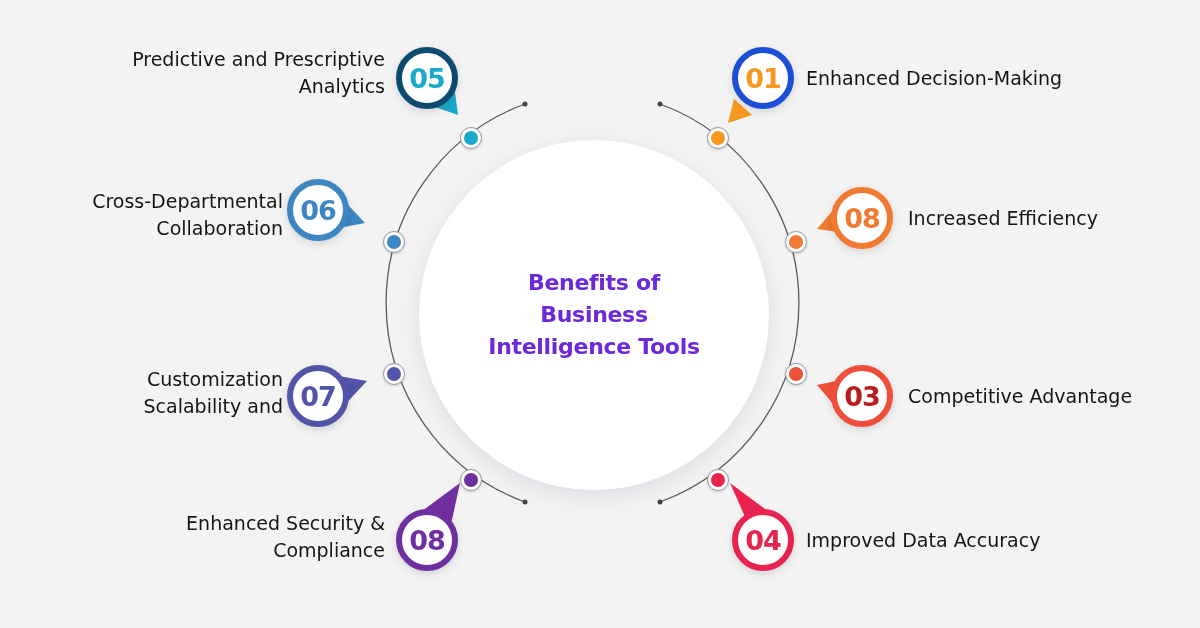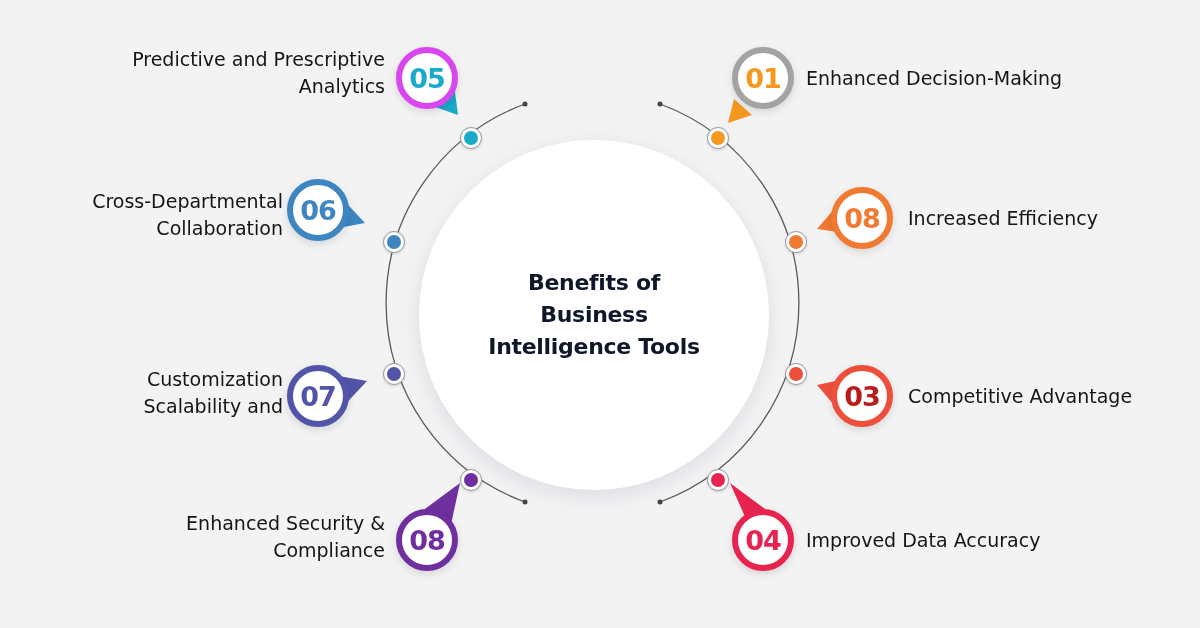--- a/index.html
+++ b/index.html
@@ -1,20 +1,20 @@
 <!DOCTYPE html>
 <html><head>
 <meta charset="utf-8">
 <style>
   html, body { margin:0; padding:0; }
   body { width:1200px; height:628px; background:#f3f3f4; position:relative; overflow:hidden; font-family:"Liberation Sans", sans-serif; }
   .stage { position:absolute; left:0; top:0; width:1200px; height:628px; }
   svg.arcs { position:absolute; left:0; top:0; }
   .center-circle { position:absolute; left:419px; top:140px; width:350px; height:350px; border-radius:50%; background:#fff; box-shadow:0 6px 20px rgba(120,120,150,0.18); display:flex; align-items:center; justify-content:center; }
-  .center-title { font-family:"DejaVu Sans", sans-serif; font-weight:bold; font-size:22px; line-height:32px; color:#0f172a; text-align:center; width:260px; letter-spacing:-0.3px; }
+  .center-title { font-family:"DejaVu Sans", sans-serif; font-weight:bold; font-size:22px; line-height:32px; color:#6d28d9; text-align:center; width:260px; letter-spacing:-0.3px; }
   .dot { position:absolute; width:22px; height:22px; border-radius:50%; background:#fff; border:1px solid #9a9aa0; box-sizing:border-box; display:flex; align-items:center; justify-content:center; transform:translate(-50%,-50%); box-shadow:0 1px 3px rgba(0,0,0,0.15); }
   .dot .inner { width:14px; height:14px; border-radius:50%; }
   .badge { position:absolute; width:62px; height:62px; transform:translate(-50%,-50%); }
   .badge .tail { position:absolute; width:0; height:0; }
   .badge .ring { position:absolute; left:0; top:0; width:62px; height:62px; border-radius:50%; box-sizing:border-box; background:#fff; display:flex; align-items:center; justify-content:center; box-shadow:0 3px 8px rgba(0,0,0,0.12); }
   .badge .num { font-family:"DejaVu Sans", sans-serif; font-weight:bold; font-size:27px; letter-spacing:-1px; }
   .label { position:absolute; font-family:"DejaVu Sans", sans-serif; font-size:19px; line-height:27px; color:#151515; white-space:nowrap; }
   .label.right { text-align:right; }
 </style>
 </head>
@@ -63,21 +63,21 @@
     </div>
   <div class="dot" style="left:471px;top:480px;">
       <div class="inner" style="background:#6f2f9e"></div>
     </div>
 
   <div class="badge" style="left:763px;top:78px;">
     <div class="tail" style="left:-4px;top:40px;border-left:26px solid transparent;border-right:0 solid transparent;border-top:0;border-bottom:0;"></div>
     <svg width="62" height="62" style="position:absolute;left:-10px;top:10px;overflow:visible">
         <path d="M12 42 L6 66 L30 58 Z" fill="#f5981f"></path>
       </svg>
-    <div class="ring" style="border:6px solid #a3a3a3;">
+    <div class="ring" style="border:6px solid #1d4ed8;">
         <span class="num" style="color:#f5981f">01</span>
       </div>
   </div>
   <div class="label" style="left:806px;top:65px;">Enhanced Decision-Making</div>
 
   <div class="badge" style="left:862px;top:218px;">
     <svg width="62" height="62" style="position:absolute;left:0;top:0;overflow:visible">
         <path d="M10 14 L-14 42 L14 46 Z" fill="#f17a32"></path>
       </svg>
     <div class="ring" style="border:6px solid #f17a32;">
@@ -103,21 +103,21 @@
     <div class="ring" style="border:6px solid #e8234f;">
         <span class="num" style="color:#e8234f">04</span>
       </div>
   </div>
   <div class="label" style="left:806px;top:527px;">Improved Data Accuracy</div>
 
   <div class="badge" style="left:427px;top:78px;">
     <svg width="62" height="62" style="position:absolute;left:0;top:0;overflow:visible">
         <path d="M22 54 L62 68 L56 22 Z" fill="#1ba9c9"></path>
       </svg>
-    <div class="ring" style="border:6px solid #d946ef;text-align:right;">
+    <div class="ring" style="border:6px solid #0c4a6e;text-align:right;">
         <span class="num" style="color:#1ba9c9">05</span>
       </div>
   </div>
   <div class="label right" style="right:815px;top:46px;">
     <div>Predictive and Prescriptive</div>
     <div>Analytics</div>
   </div>
 
   <div class="badge" style="left:318px;top:210px;">
     <svg width="62" height="62" style="position:absolute;left:0;top:0;overflow:visible">

